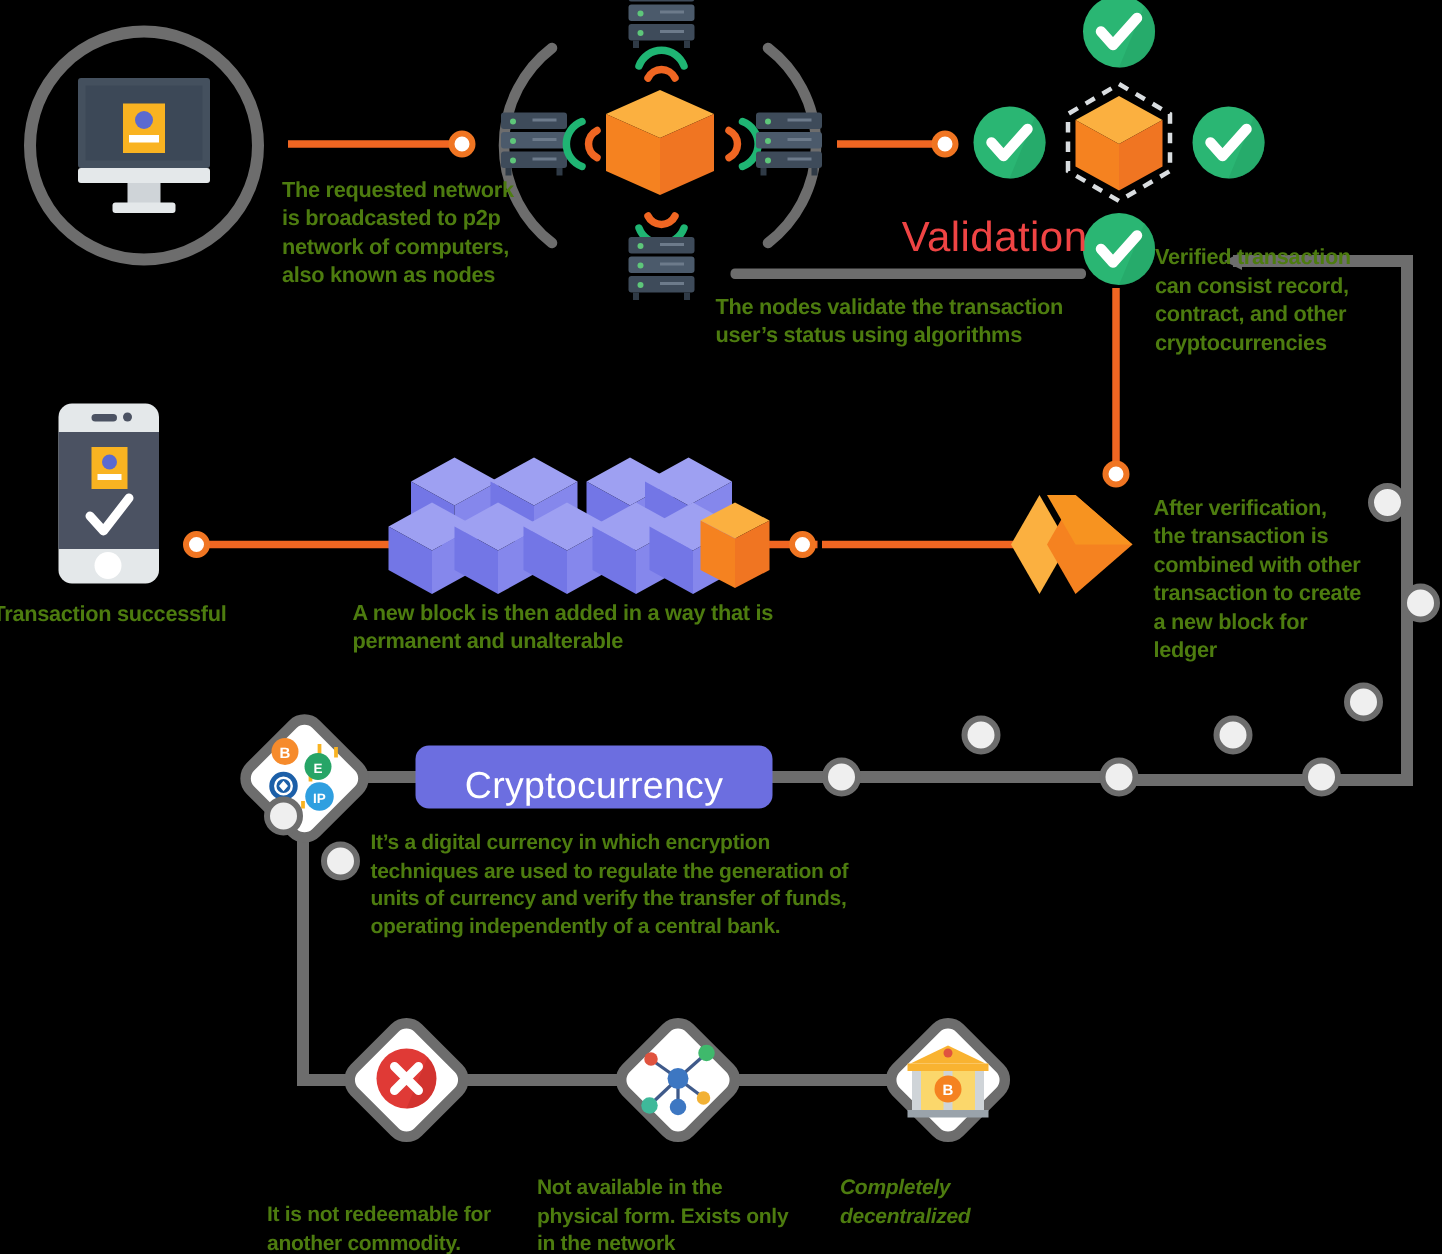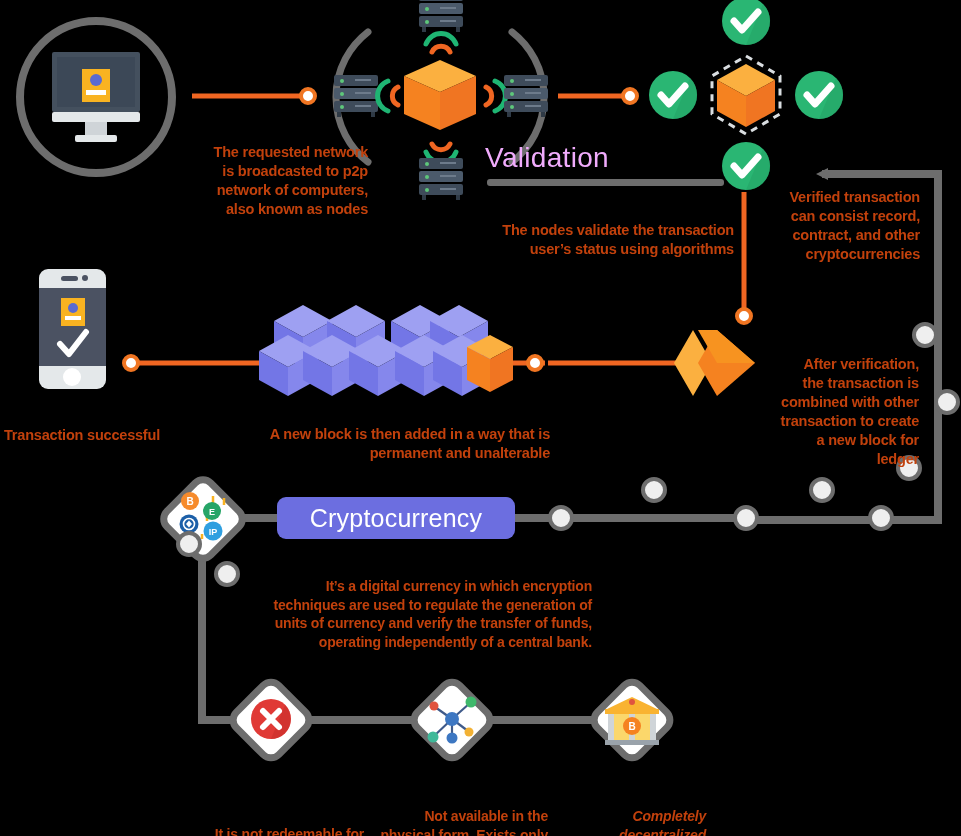--- a/index.html
+++ b/index.html
@@ -9,58 +9,57 @@
     font-family: "Liberation Sans", sans-serif;
     overflow: hidden;
   }
   #stage {
     position: relative;
     width: 961px; height: 836px;
     background: #000000;
   }
   .abs { position: absolute; }
   .cap {
-    color: #c2410c;
+    color: #4d7c0f;
     font-family: "Liberation Sans", sans-serif;
     font-size: 14.5px;
     line-height: 19px;
-    text-align: right;
+    text-align: left;
     font-weight: 700;
     letter-spacing: -0.2px;
     white-space: pre-line;
-    margin-top: 25px;
   }
   .cap-sm { font-size: 14px; line-height: 18.5px; }
   .svg-layer { position: absolute; left: 0; top: 0; width: 961px; height: 836px; pointer-events: none; }
   .orange-dot {
     width: 18px; height: 18px; border-radius: 50%;
     background: #ffffff; border: 4px solid #f07522;
   }
   .gray-dot {
     width: 26px; height: 26px; border-radius: 50%;
     background: #efefef; border: 4px solid #6d6d6d;
   }
   .crypto-banner {
     position: absolute;
     background: #6c6ee0;
     border-radius: 9px;
     color: #ffffff;
     font-size: 25px;
     font-weight: 400;
     font-family: "Liberation Sans", sans-serif;
-    display: flex; align-items: center; justify-content: center;
+    display: flex; align-items: flex-end; justify-content: center;
     letter-spacing: 0.2px;
   }
   .validation-title {
     position: absolute;
-    color: #f0abfc;
+    color: #ef4444;
     font-size: 28px;
     font-weight: 400;
     font-family: "Liberation Sans", sans-serif;
-    text-align: left;
+    text-align: right;
     width: 240px;
     letter-spacing: 0.3px;
   }
 </style>
 </head>
 <body>
 
 <div id="stage">
 
   <svg class="svg-layer" viewBox="0 0 961 836">

